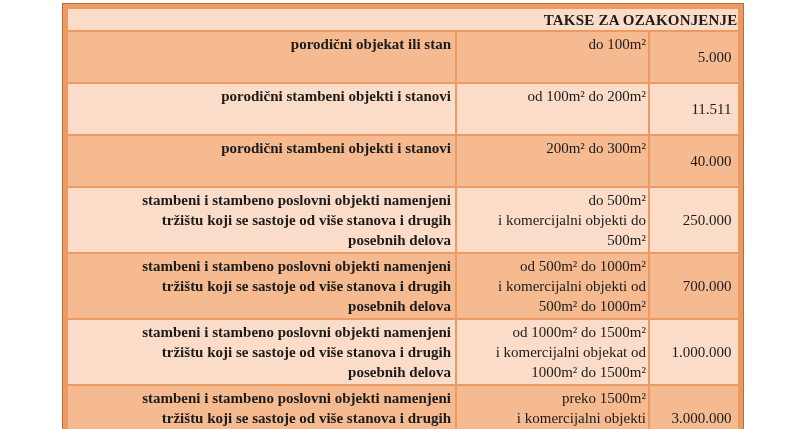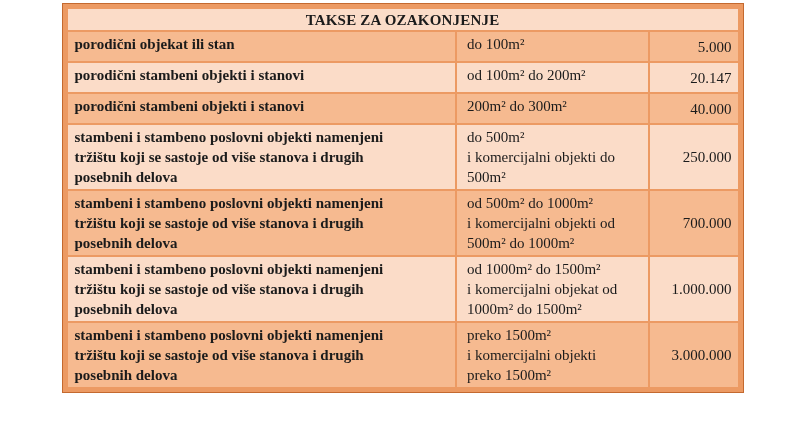--- a/index.html
+++ b/index.html
@@ -25,33 +25,34 @@
   }
   table.fees col.c-desc { width: 391px; }
   table.fees col.c-area { width: 193px; }
   table.fees col.c-fee  { width: 91px;  }
   table.fees th, table.fees td {
     border: 2px solid #EC9A63;
     color: #1B1B1B;
     font-size: 15px;
     line-height: 20px;
     overflow: hidden;
+    text-align: right;
   }
   th.title-cell {
     height: 21px;
     background: #FBDCC8;
     font-weight: bold;
     text-align: center;
     vertical-align: middle;
     padding: 0;
     letter-spacing: 0.2px;
   }
   tbody tr:nth-child(odd)  td { background: #F6BA90; }
   tbody tr:nth-child(even) td { background: #FBDCC8; }
-  tbody tr.short { height: 31px; }
+  tbody tr.short { height: 52px; }
   tbody tr.tall  { height: 62px; }
   td.desc {
     font-weight: bold;
     vertical-align: top;
     text-align: left;
     padding: 2px 4px 2px 7px;
     white-space: pre-line;
   }
   td.area {
     font-weight: normal;
@@ -85,21 +86,21 @@
     <tbody id="rows-body">
   <tr class="short">
     <td class="desc">porodični objekat ili stan</td>
     <td class="area">do 100m²</td>
     <td class="fee">5.000</td>
   </tr>
 
   <tr class="short">
     <td class="desc">porodični stambeni objekti i stanovi</td>
     <td class="area">od 100m² do 200m²</td>
-    <td class="fee">20.147</td>
+    <td class="fee">11.511</td>
   </tr>
 
   <tr class="short">
     <td class="desc">porodični stambeni objekti i stanovi</td>
     <td class="area">200m² do 300m²</td>
     <td class="fee">40.000</td>
   </tr>
 
 
   <tr class="tall">

